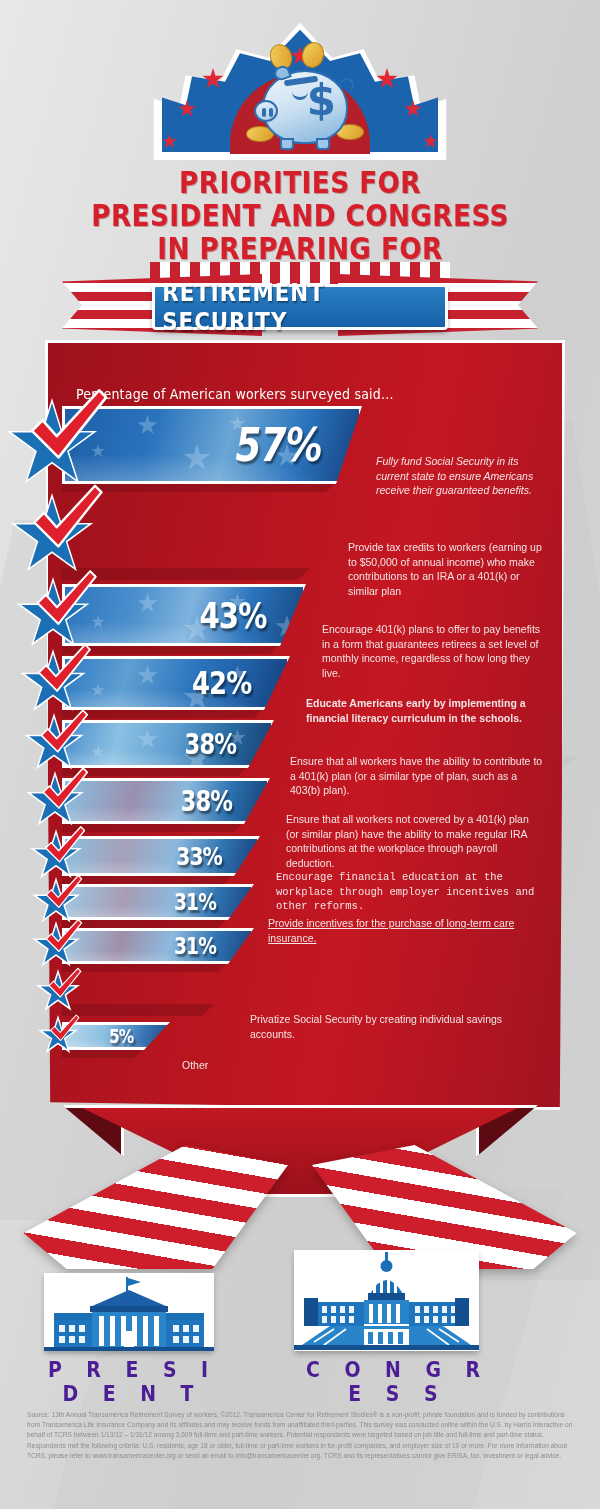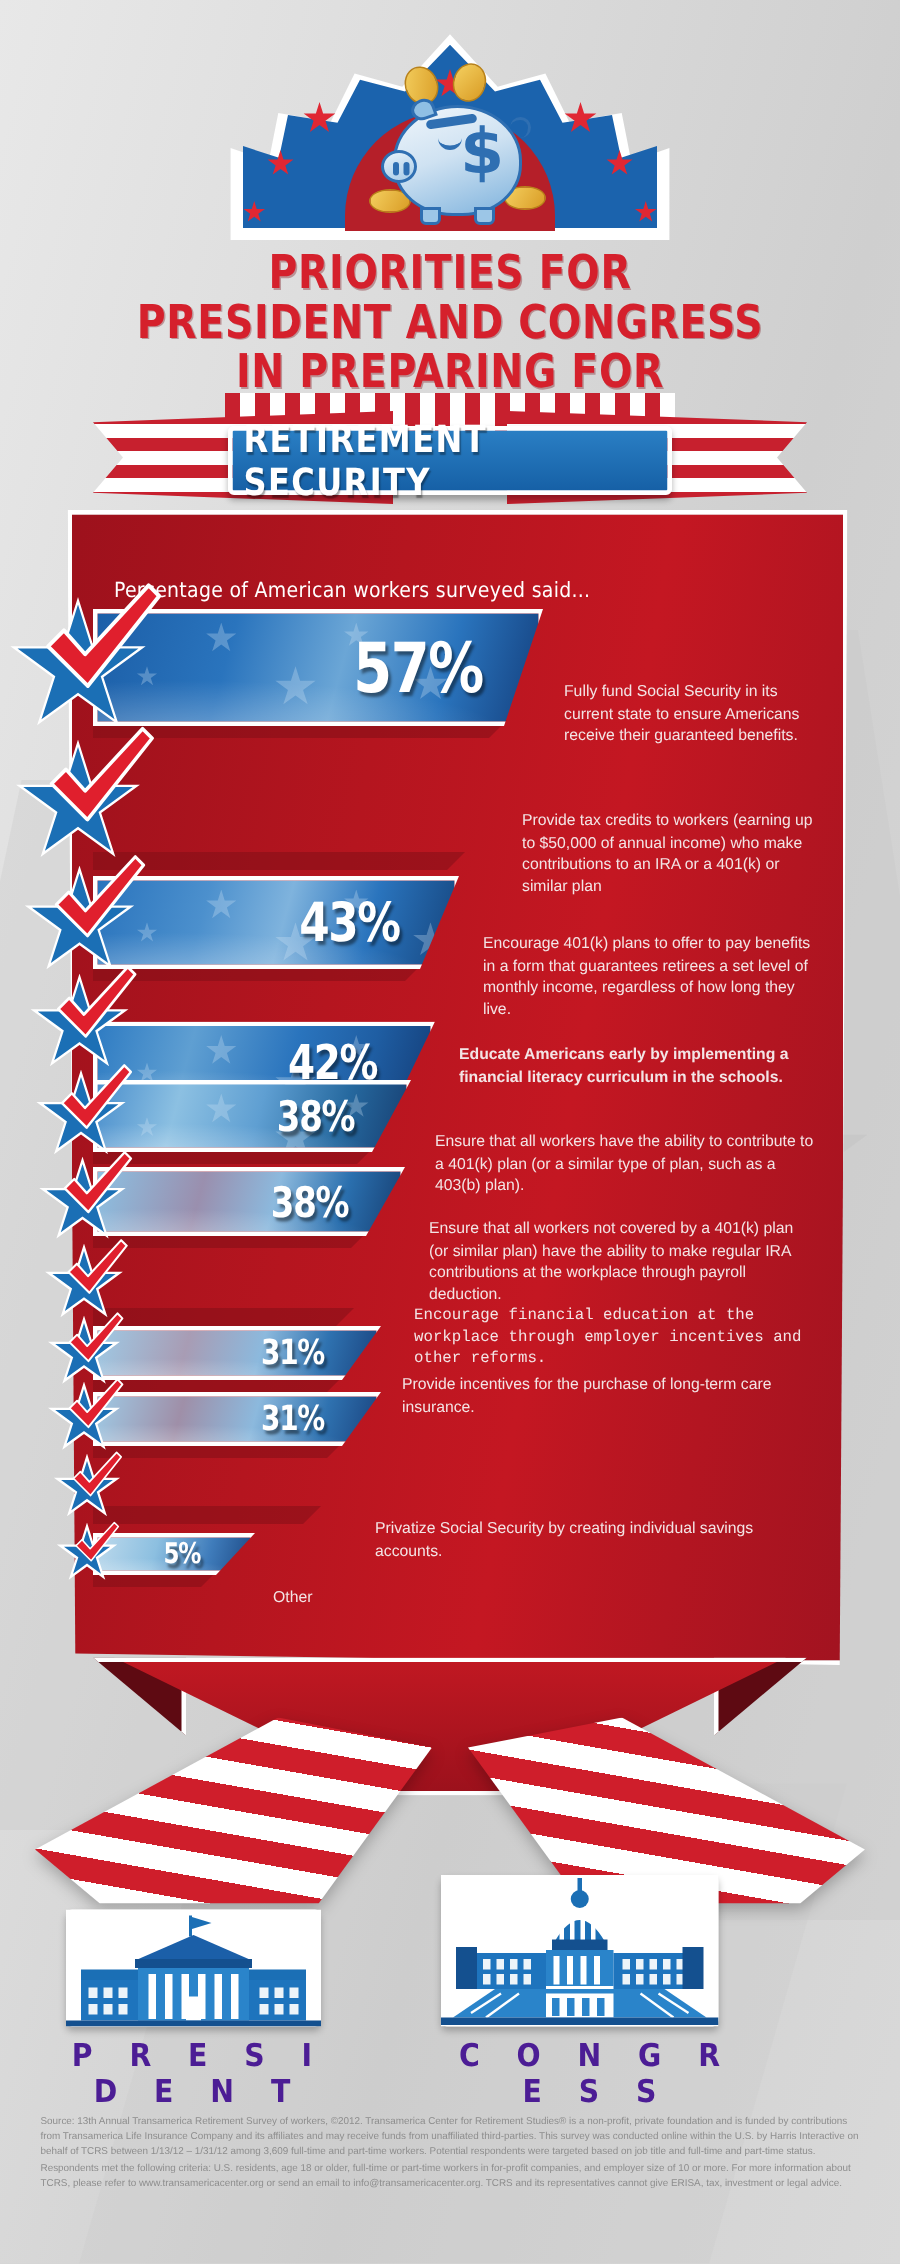--- a/index.html
+++ b/index.html
@@ -207,21 +207,21 @@
 </div>
 
 <div id="panel"></div>
 <div class="foot-notch l"></div>
 <div class="foot-notch r"></div>
 <div id="panel-foot"></div>
 
 <div id="panel-head">Percentage of American workers surveyed said...</div>
 
 <div id="rows">
-    <div class="row" style="top: 406px; height: 78px;">
+    <div class="row" style="top: 406px; height: 78px; font-style: italic;">
       <div class="shadowbar" style="top: 74px; width: 276px; height: 12px;"></div>
       <div class="bar" style="width: 300px; background: linear-gradient(105deg, rgb(28, 95, 168) 0%, rgb(42, 116, 189) 30%, rgb(107, 166, 214) 55%, rgb(42, 116, 189) 78%, rgb(20, 64, 126) 100%);">
         <div style="position: absolute; z-index: 2; opacity: 0.3; background: rgb(207, 228, 244); width: 14px; height: 14px; left: 26px; top: 35.1px; clip-path: polygon(50% 0%, 61% 35%, 98% 35%, 68% 57%, 79% 91%, 50% 70%, 21% 91%, 32% 57%, 2% 35%, 39% 35%);"></div>
         <div style="position: absolute; z-index: 2; opacity: 0.3; background: rgb(207, 228, 244); width: 21px; height: 21px; left: 72px; top: 6px; clip-path: polygon(50% 0%, 61% 35%, 98% 35%, 68% 57%, 79% 91%, 50% 70%, 21% 91%, 32% 57%, 2% 35%, 39% 35%);"></div>
         <div style="position: absolute; z-index: 2; opacity: 0.3; background: rgb(207, 228, 244); width: 28px; height: 28px; left: 118px; top: 35.1px; clip-path: polygon(50% 0%, 61% 35%, 98% 35%, 68% 57%, 79% 91%, 50% 70%, 21% 91%, 32% 57%, 2% 35%, 39% 35%);"></div>
         <div style="position: absolute; z-index: 2; opacity: 0.3; background: rgb(207, 228, 244); width: 17px; height: 17px; left: 164px; top: 6px; clip-path: polygon(50% 0%, 61% 35%, 98% 35%, 68% 57%, 79% 91%, 50% 70%, 21% 91%, 32% 57%, 2% 35%, 39% 35%);"></div>
         <div style="position: absolute; z-index: 2; opacity: 0.3; background: rgb(207, 228, 244); width: 24px; height: 24px; left: 210px; top: 35.1px; clip-path: polygon(50% 0%, 61% 35%, 98% 35%, 68% 57%, 79% 91%, 50% 70%, 21% 91%, 32% 57%, 2% 35%, 39% 35%);"></div>
         <div class="wave" style="background: radial-gradient(120% 80% at 20% 110%, rgba(255, 255, 255, 0.35) 0%, rgba(255, 255, 255, 0) 60%);"></div>
         <div class="pct" style="font-size: 46px;">57%</div>
       </div>
@@ -260,21 +260,21 @@
       <div class="bstar" style="width: 66px; height: 66px; left: 20px; top: -2px;"></div>
       <div class="check" style="width: 69.3px; height: 69.3px; left: 31.88px; top: -16.52px;">
         <svg viewBox="0 0 100 100" width="69.3" height="69.3">
       <path d="M8 52 L20 40 L36 58 L84 6 L92 14 L38 82 Z" fill="#e01f2d" stroke="#ffffff" stroke-width="3" stroke-linejoin="round"></path>
     </svg>
       </div>
       <div class="desc" style="left: 322px; top: 8px; width: 222px;">Encourage 401(k) plans to offer to pay benefits in a form that guarantees retirees a set level of monthly income, regardless of how long they live.</div>
     </div>
     <div class="row" style="top: 656px; height: 54px;">
       <div class="shadowbar" style="top: 50px; width: 204px; height: 12px;"></div>
-      <div class="bar" style="width: 228px; background: linear-gradient(105deg, rgb(47, 124, 195) 0%, rgb(95, 159, 210) 28%, rgb(42, 116, 189) 58%, rgb(31, 94, 163) 80%, rgb(20, 63, 122) 100%); margin-top: 25px;">
+      <div class="bar" style="width: 228px; background: linear-gradient(105deg, rgb(47, 124, 195) 0%, rgb(95, 159, 210) 28%, rgb(42, 116, 189) 58%, rgb(31, 94, 163) 80%, rgb(20, 63, 122) 100%);">
         <div style="position: absolute; z-index: 2; opacity: 0.3; background: rgb(207, 228, 244); width: 14px; height: 14px; left: 26px; top: 24.3px; clip-path: polygon(50% 0%, 61% 35%, 98% 35%, 68% 57%, 79% 91%, 50% 70%, 21% 91%, 32% 57%, 2% 35%, 39% 35%);"></div>
         <div style="position: absolute; z-index: 2; opacity: 0.3; background: rgb(207, 228, 244); width: 21px; height: 21px; left: 72px; top: 6px; clip-path: polygon(50% 0%, 61% 35%, 98% 35%, 68% 57%, 79% 91%, 50% 70%, 21% 91%, 32% 57%, 2% 35%, 39% 35%);"></div>
         <div style="position: absolute; z-index: 2; opacity: 0.3; background: rgb(207, 228, 244); width: 28px; height: 28px; left: 118px; top: 24.3px; clip-path: polygon(50% 0%, 61% 35%, 98% 35%, 68% 57%, 79% 91%, 50% 70%, 21% 91%, 32% 57%, 2% 35%, 39% 35%);"></div>
         <div style="position: absolute; z-index: 2; opacity: 0.3; background: rgb(207, 228, 244); width: 17px; height: 17px; left: 164px; top: 6px; clip-path: polygon(50% 0%, 61% 35%, 98% 35%, 68% 57%, 79% 91%, 50% 70%, 21% 91%, 32% 57%, 2% 35%, 39% 35%);"></div>
         <div style="position: absolute; z-index: 2; opacity: 0.3; background: rgb(207, 228, 244); width: 24px; height: 24px; left: 210px; top: 24.3px; clip-path: polygon(50% 0%, 61% 35%, 98% 35%, 68% 57%, 79% 91%, 50% 70%, 21% 91%, 32% 57%, 2% 35%, 39% 35%);"></div>
         <div class="wave" style="background: radial-gradient(120% 80% at 20% 110%, rgba(255, 255, 255, 0.35) 0%, rgba(255, 255, 255, 0) 60%);"></div>
         <div class="pct" style="font-size: 32px;">42%</div>
       </div>
       <div class="bstar-w" style="width: 68px; height: 68px; left: 19px; top: -7px;"></div>
       <div class="bstar" style="width: 58px; height: 58px; left: 24px; top: -2px;"></div>
@@ -314,20 +314,24 @@
       <div class="bstar" style="width: 50px; height: 50px; left: 30px; top: -2px;"></div>
       <div class="check" style="width: 52.5px; height: 52.5px; left: 39px; top: -13px;">
         <svg viewBox="0 0 100 100" width="52.5" height="52.5">
       <path d="M8 52 L20 40 L36 58 L84 6 L92 14 L38 82 Z" fill="#e01f2d" stroke="#ffffff" stroke-width="3" stroke-linejoin="round"></path>
     </svg>
       </div>
       <div class="desc" style="left: 286px; top: 4px; width: 258px;">Ensure that all workers not covered by a 401(k) plan (or similar plan) have the ability to make regular IRA contributions at the workplace through payroll deduction.</div>
     </div>
     <div class="row" style="top: 836px; height: 40px;">
       <div class="shadowbar" style="top: 36px; width: 174px; height: 12px;"></div>
+      <div class="bar" style="width: 198px; background: linear-gradient(105deg, rgb(140, 192, 226) 0%, rgb(166, 160, 184) 30%, rgb(140, 185, 221) 56%, rgb(47, 114, 176) 80%, rgb(24, 65, 122) 100%);">
+        <div class="wave" style="background: radial-gradient(120% 80% at 20% 110%, rgba(255, 255, 255, 0.35) 0%, rgba(255, 255, 255, 0) 60%);"></div>
+        <div class="pct" style="font-size: 25px;">33%</div>
+      </div>
       <div class="bstar-w" style="width: 54px; height: 54px; left: 29px; top: -7px;"></div>
       <div class="bstar" style="width: 44px; height: 44px; left: 34px; top: -2px;"></div>
       <div class="check" style="width: 46.2px; height: 46.2px; left: 41.92px; top: -11.68px;">
         <svg viewBox="0 0 100 100" width="46.2" height="46.2">
       <path d="M8 52 L20 40 L36 58 L84 6 L92 14 L38 82 Z" fill="#e01f2d" stroke="#ffffff" stroke-width="3" stroke-linejoin="round"></path>
     </svg>
       </div>
       <div class="desc" style="left: 276px; top: 4px; width: 268px; font-family: Liberation Mono, monospace;">Encourage financial education at the workplace through employer incentives and other reforms.</div>
     </div>
     <div class="row" style="top: 884px; height: 36px;">
@@ -336,21 +340,21 @@
         <div class="wave" style="background: radial-gradient(120% 80% at 20% 110%, rgba(255, 255, 255, 0.35) 0%, rgba(255, 255, 255, 0) 60%);"></div>
         <div class="pct" style="font-size: 23px;">31%</div>
       </div>
       <div class="bstar-w" style="width: 50px; height: 50px; left: 31px; top: -7px;"></div>
       <div class="bstar" style="width: 40px; height: 40px; left: 36px; top: -2px;"></div>
       <div class="check" style="width: 42px; height: 42px; left: 43.2px; top: -10.8px;">
         <svg viewBox="0 0 100 100" width="42" height="42">
       <path d="M8 52 L20 40 L36 58 L84 6 L92 14 L38 82 Z" fill="#e01f2d" stroke="#ffffff" stroke-width="3" stroke-linejoin="round"></path>
     </svg>
       </div>
-      <div class="desc" style="left: 268px; top: 2px; width: 276px;">Provide incentives for the purchase of long-term care insurance.</div>
+      <div class="desc" style="left: 268px; top: 2px; width: 276px; text-decoration: underline;">Provide incentives for the purchase of long-term care insurance.</div>
     </div>
     <div class="row" style="top: 928px; height: 36px;">
       <div class="shadowbar" style="top: 32px; width: 168px; height: 12px;"></div>
       <div class="bar" style="width: 192px; background: linear-gradient(105deg, rgb(159, 201, 228) 0%, rgb(159, 143, 168) 30%, rgb(140, 185, 221) 56%, rgb(47, 114, 176) 80%, rgb(26, 68, 128) 100%);">
         <div class="wave" style="background: radial-gradient(120% 80% at 20% 110%, rgba(255, 255, 255, 0.35) 0%, rgba(255, 255, 255, 0) 60%);"></div>
         <div class="pct" style="font-size: 23px;">31%</div>
       </div>
       <div class="bstar-w" style="width: 50px; height: 50px; left: 31px; top: -7px;"></div>
       <div class="bstar" style="width: 40px; height: 40px; left: 36px; top: -2px;"></div>
       <div class="check" style="width: 42px; height: 42px; left: 43.2px; top: -10.8px;">

